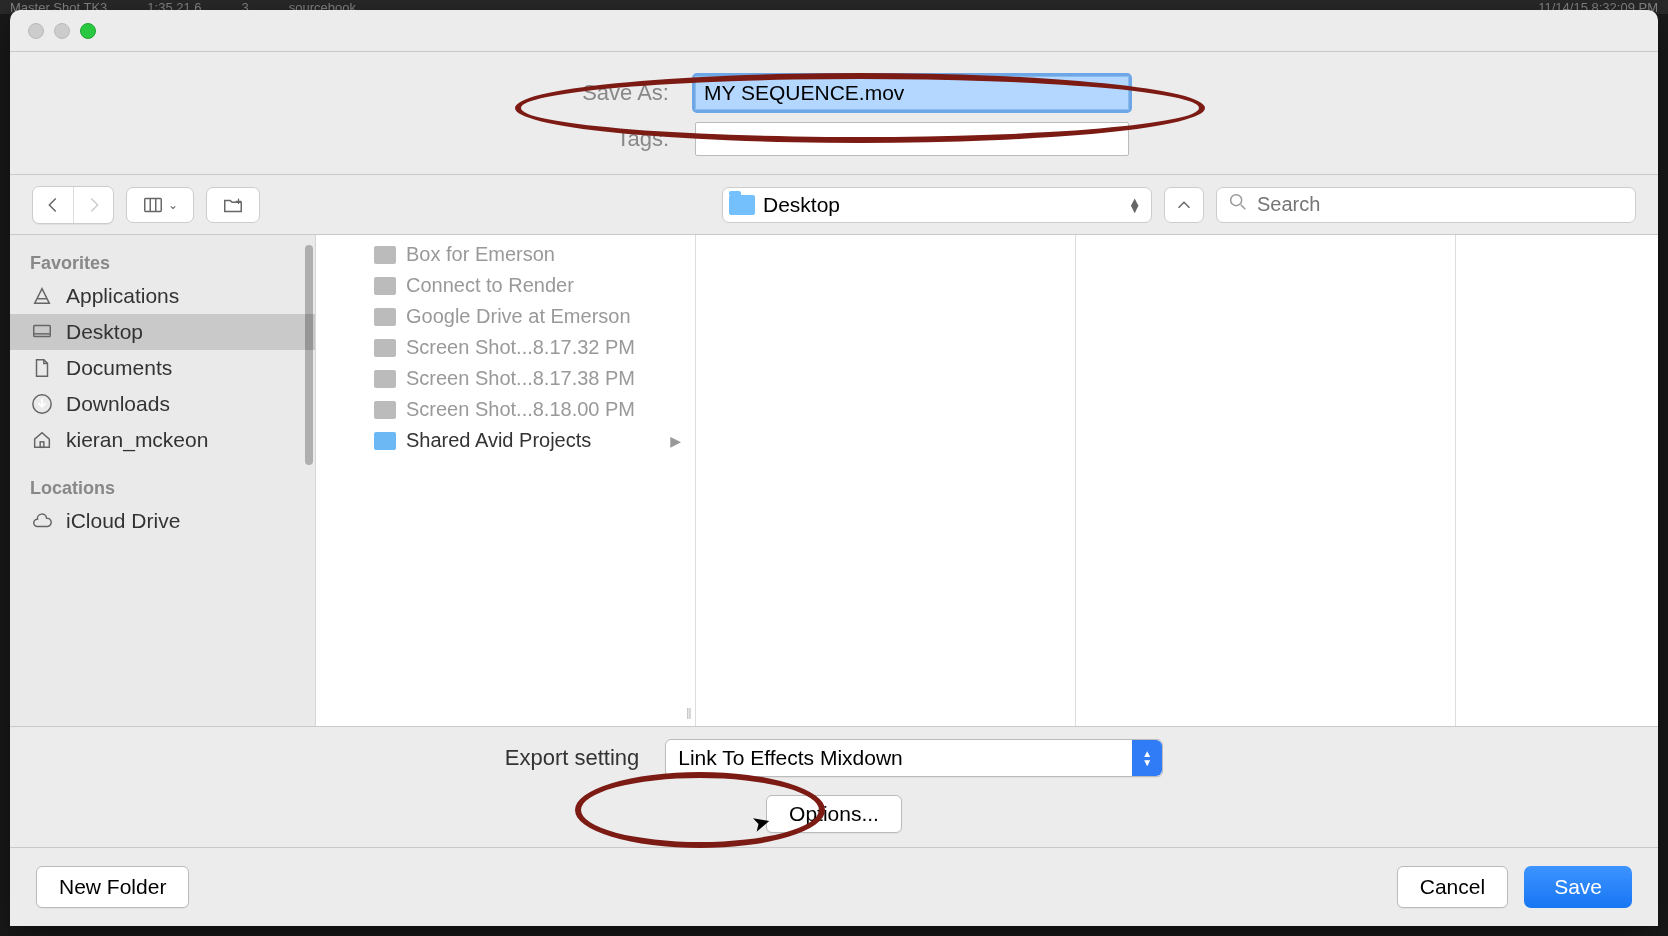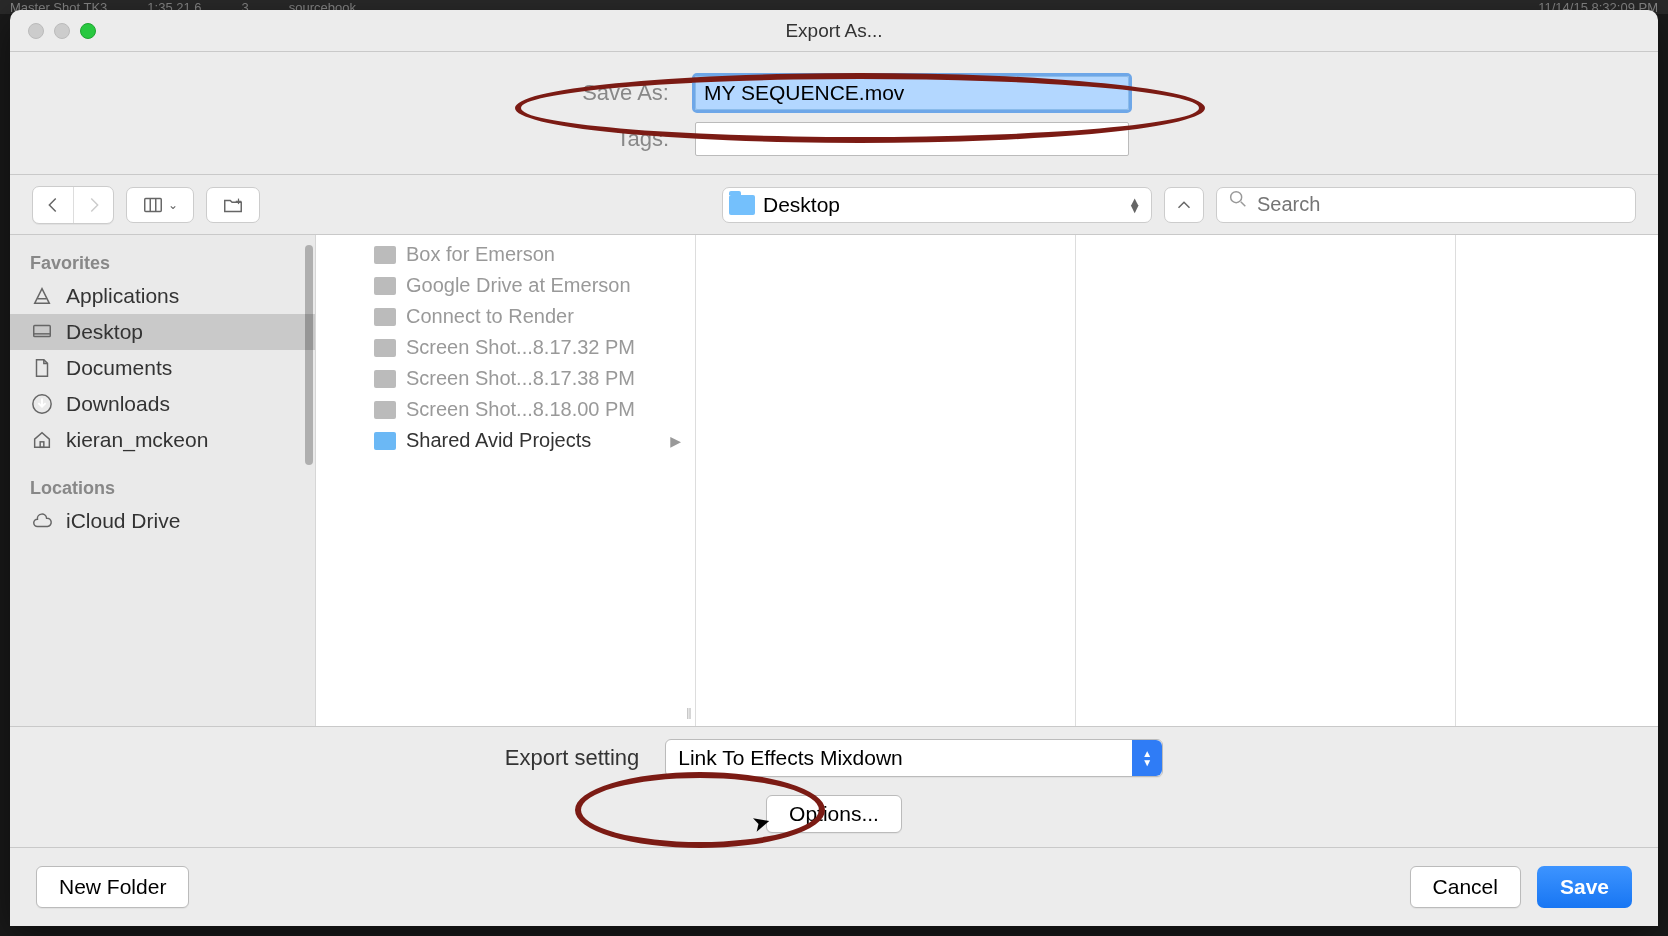--- a/index.html
+++ b/index.html
@@ -32,21 +32,21 @@
   .btn-group .btn { width: 40px; height: 36px; display: flex; align-items: center; justify-content: center; color: #555; font-size: 18px;}
   .btn-group .btn + .btn { border-left: 1px solid #ddd; }
   .btn-solo { background: white; border: 1px solid #ccc; border-radius: 7px; width: 54px; height: 36px; display: flex; align-items: center; justify-content: center; color: #555;}
   .btn-solo.wide { width: 68px; gap: 4px; }
   .loc-select { display: flex; align-items: center; background: white; border: 1px solid #ccc; border-radius: 7px; height: 36px; min-width: 430px; padding: 0 10px 0 6px; gap: 8px; position: relative;}
   .folder-ico { width: 26px; height: 20px; background: #74c0fc; border-radius: 2px; position: relative;}
   .folder-ico::before { content:""; position:absolute; top:-4px; left:0; width:12px; height:4px; background:#74c0fc; border-radius:2px 2px 0 0;}
   .loc-select .txt { font-size: 21px; flex: 1; }
   .updown { font-size: 13px; color: #666; line-height: 7px; text-align: center;}
   .collapse-btn { width: 40px; height: 36px; background: white; border: 1px solid #ccc; border-radius: 7px; display:flex; align-items:center; justify-content:center; color:#555;}
-  .search { flex: 0 0 420px; height: 36px; background: white; border: 1px solid #ccc; border-radius: 7px; display: flex; padding: 0 10px; gap: 8px; margin-left: auto;}
+  .search { flex: 0 0 420px; height: 36px; background: white; border: 1px solid #ccc; border-radius: 7px; display: flex; align-items: center; padding: 0 10px; gap: 8px; margin-left: auto;}
   .search input { border: none; outline: none; font-size: 20px; flex:1; background: transparent;}
   .mag { color: #999; font-size: 18px; }
 
   .finder-body { flex: 1; display: flex; background: #fff; overflow: hidden;}
   .sidebar { width: 306px; background: #eaeaea; border-right: 1px solid #d6d6d6; padding-top: 8px; position: relative;}
   .sb-hdr { font-size: 18px; color: #888; font-weight: 600; padding: 10px 20px 4px;}
   .sb-item { display: flex; align-items: center; gap: 12px; padding: 6px 20px; font-size: 21px; color: #333; cursor: default;}
   .sb-item.sel { background: #c9c9c9; }
   .sb-ico { width: 24px; height: 24px; display:flex; align-items:center; justify-content:center; color:#666; }
   .sb-scroll { position:absolute; right:2px; top:10px; width:8px; height:220px; background: rgba(0,0,0,0.25); border-radius:4px;}
@@ -60,21 +60,21 @@
   .col-resizer { position:absolute; bottom:4px; left:370px; width:20px; color:#bbb; font-size:14px; letter-spacing:2px;}
 
   .bottom-form { border-top: 1px solid #c9c9c9; padding: 12px 0 14px 0; display:flex; flex-direction:column; align-items:center; gap: 18px; background:#ececec;}
   .select { display:flex; align-items:center; background:white; border:1px solid #bbb; border-radius:6px; height:38px; width: 498px; padding-left: 12px; font-size:21px; position:relative; box-shadow: 0 1px 1px rgba(0,0,0,0.05);}
   .select .arrows { position:absolute; right:0; top:0; bottom:0; width:30px; background:#2f7cf6; border-radius: 0 6px 6px 0; display:flex; flex-direction:column; align-items:center; justify-content:center; gap:1px;}
   .select .arrows span{ color:white; font-size:10px; line-height:8px;}
   .plain-btn { background:white; border:1px solid #bbb; border-radius:6px; padding: 6px 22px; font-size:21px; box-shadow: 0 1px 1px rgba(0,0,0,0.05);}
   .footer { border-top: 1px solid #c9c9c9; padding: 18px 26px; display:flex; align-items:center; background:#ececec;}
   .footer .plain-btn { padding: 8px 22px; }
   .footer .right { margin-left:auto; display:flex; gap:16px;}
-  .save-btn { background: linear-gradient(#3d94ff,#1876f3); color:white; border:none; border-radius:7px; padding: 8px 23px; font-size:21px; font-weight:700;}
+  .save-btn { background: linear-gradient(#3d94ff,#1876f3); color:white; border:none; border-radius:7px; padding: 8px 30px; font-size:21px; font-weight:400;}
   .cursor { position:absolute; left: 742px; top: 800px; font-size: 22px; color: black; transform: rotate(-15deg); pointer-events:none;}
   svg.ico { width:22px; height:22px; stroke:#666; stroke-width:1.6; fill:none;}
 </style>
 </head>
 <body>
 
 <div class="backdrop">
   <span>Master Shot TK3</span>
   <span>1:35.21  6</span>
   <span>3</span>
@@ -83,21 +83,20 @@
 </div>
 
 <div class="window">
 
   <div class="titlebar">
     <div class="traffic">
       <div class="dot grey1"></div>
       <div class="dot grey2"></div>
       <div class="dot green"></div>
     </div>
-    <div class="title">Export As...</div>
   </div>
 
   <div class="form-top">
     <div class="row">
       <label>Save As:</label>
       <input class="text-input focused" style="background: linear-gradient(to right, rgb(179, 215, 255) 0%, rgb(179, 215, 255) 100%);" value="MY SEQUENCE.mov">
     </div>
     <div class="row">
       <label>Tags:</label>
       <input class="text-input" value="" style="">
@@ -218,25 +217,25 @@
         </div>
     </div>
     <div class="columns">
       <div class="col" id="col1">
           <div class="col-item">
             <div class="fi"></div>
             <span>Box for Emerson</span>
           </div>
           <div class="col-item">
             <div class="fi"></div>
+            <span>Connect to Render</span>
+          </div>
+          <div class="col-item">
+            <div class="fi"></div>
             <span>Google Drive at Emerson</span>
-          </div>
-          <div class="col-item">
-            <div class="fi"></div>
-            <span>Connect to Render</span>
           </div>
           <div class="col-item">
             <div class="fi"></div>
             <span>Screen Shot...8.17.32 PM</span>
           </div>
           <div class="col-item">
             <div class="fi"></div>
             <span>Screen Shot...8.17.38 PM</span>
           </div>
           <div class="col-item">

